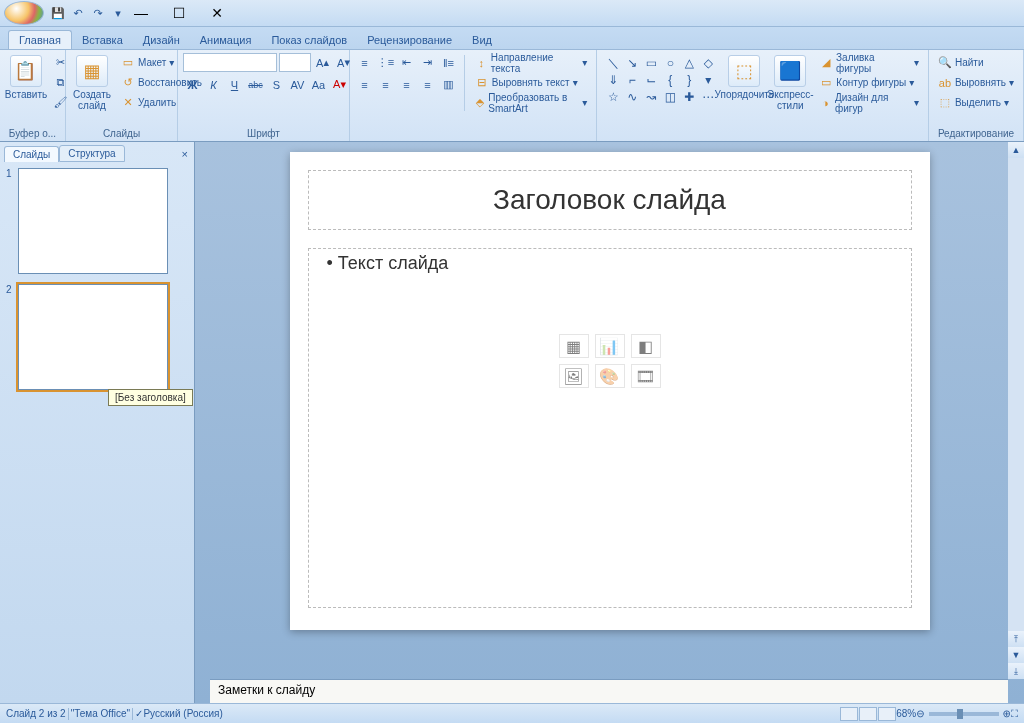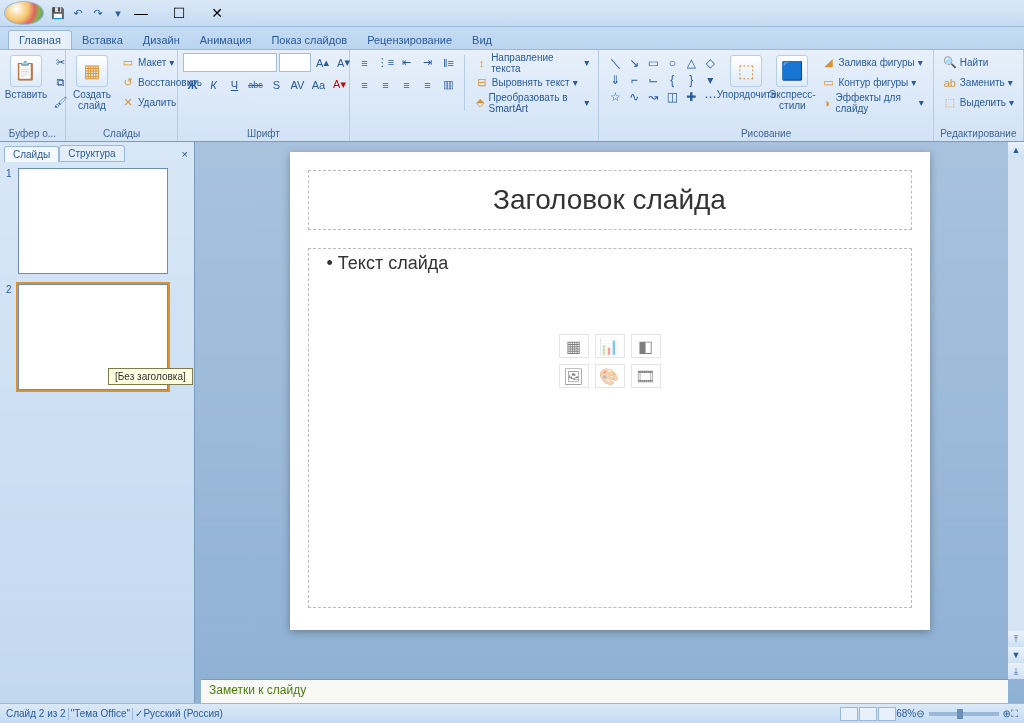--- a/index.html
+++ b/index.html
@@ -54,21 +54,21 @@
 .scrollbar-v { width: 16px; background: #d5e3f3; position: absolute; right: 0; top: 0; bottom: 0; }
 .scrollbar-v .scroll-arrow { height: 16px; display: flex; align-items: center; justify-content: center; font-size: 9px; color: #2a5a9a; background: linear-gradient(#eaf2fb, #cee0f3); cursor: pointer; }
 .slide { width: 640px; height: 478px; background: #fff; box-shadow: 0 2px 8px rgba(0,0,0,.3); padding: 18px; }
 .slide-title-box { height: 60px; border: 1px dashed #bbb; display: flex; align-items: center; justify-content: center; margin-bottom: 18px; }
 .slide-title { font-size: 28px; color: #333; }
 .slide-body-box { height: 360px; border: 1px dashed #bbb; padding: 4px 18px; }
 .slide-bullet { font-size: 18px; color: #333; }
 .content-icons { display: grid; grid-template-columns: repeat(3, 30px); gap: 6px; margin: 60px auto 0; width: fit-content; }
 .content-icon { width: 30px; height: 24px; border: 1px solid #ccc; opacity: .5; cursor: pointer; display: flex; align-items: center; justify-content: center; font-size: 16px; }
 
-.notes-pane { height: 24px; background: #f8f8f5; border-top: 1px solid #7a9cc0; padding: 3px 8px; font-size: 12px; color: #4d7c0f; margin: 0 16px 0 6px; }
+.notes-pane { height: 24px; background: #f8f8f5; border-top: 1px solid #7a9cc0; padding: 3px 8px; font-size: 12px; color: #000000; margin: 0 16px 0 15px; }
 
 
 .statusbar { height: 20px; background: linear-gradient(#dbe9f7, #c4dbf3); border-top: 1px solid #9ab8d8; display: flex; align-items: center; padding: 0 6px; font-size: 10px; color: #2a5a9a; }
 .statusbar .sep { width: 1px; height: 12px; background: #9ab8d8; margin: 0 2px; }
 .statusbar .spacer { flex: 1; }
 .viewbtns { display: flex; gap: 1px; }
 .viewbtn { width: 18px; height: 14px; border: 1px solid #9ab8d8; background: #e8f0f9; cursor: pointer; }
 .zoom-slider { width: 70px; height: 4px; background: #9ab8d8; position: relative; margin: 0 4px; cursor: pointer; }
 .zoom-thumb { position: absolute; left: 40%; top: -3px; width: 6px; height: 10px; background: #6a8fb5; }
 
@@ -216,34 +216,33 @@
         <div class="icon-box">⬚</div>
         <span>Упорядочить</span>
       </div>
       <div class="rbtn-big">
         <div class="icon-box">🟦</div>
         <span>Экспресс-стили</span>
       </div>
       <div class="rstack">
         <div class="rbtn-sm"><span class="ico">◢</span><span>Заливка фигуры</span> ▾</div>
         <div class="rbtn-sm"><span class="ico">▭</span><span>Контур фигуры</span> ▾</div>
-        <div class="rbtn-sm"><span class="ico">◑</span><span>Эффекты для слайду</span> ▾</div>
-      </div>
-    </div>
-    <div class="rgroup-label">Рисование</div>
+        <div class="rbtn-sm"><span class="ico">◑</span><span>Дизайн для фигур</span> ▾</div>
+      </div>
+    </div>
   </div>
 
   <div class="rgroup" style="flex:1">
     <div class="rgroup-body">
       <div class="rstack">
         <div class="rbtn-sm">
             <span class="ico">🔍</span>
             <span>Найти</span>
           </div>
-        <div class="rbtn-sm"><span class="ico">ab</span><span>Заменить</span> ▾</div>
+        <div class="rbtn-sm"><span class="ico">ab</span><span>Выровнять</span> ▾</div>
         <div class="rbtn-sm"><span class="ico">⬚</span><span>Выделить</span> ▾</div>
       </div>
     </div>
     <div class="rgroup-label">Редактирование</div>
   </div>
 </div>
 
 <div class="workspace">
   <div class="slidepanel">
     <div class="panel-tabs">
@@ -253,21 +252,21 @@
     </div>
     <div class="thumbs" style="position:relative">
       <div class="thumb-row">
         <div class="thumb-num">1</div>
         <div class="thumb"></div>
       </div>
       <div class="thumb-row">
         <div class="thumb-num">2</div>
         <div class="thumb selected"></div>
       </div>
-      <div class="tooltip" style="left:108px;top:206px">[Без заголовка]</div>
+      <div class="tooltip" style="left:108px;top:227px">[Без заголовка]</div>
     </div>
   </div>
 
   <div class="editor">
     <div class="canvas-area">
       <div class="slide">
         <div class="slide-title-box">
           <div class="slide-title">Заголовок слайда</div>
         </div>
         <div class="slide-body-box">

